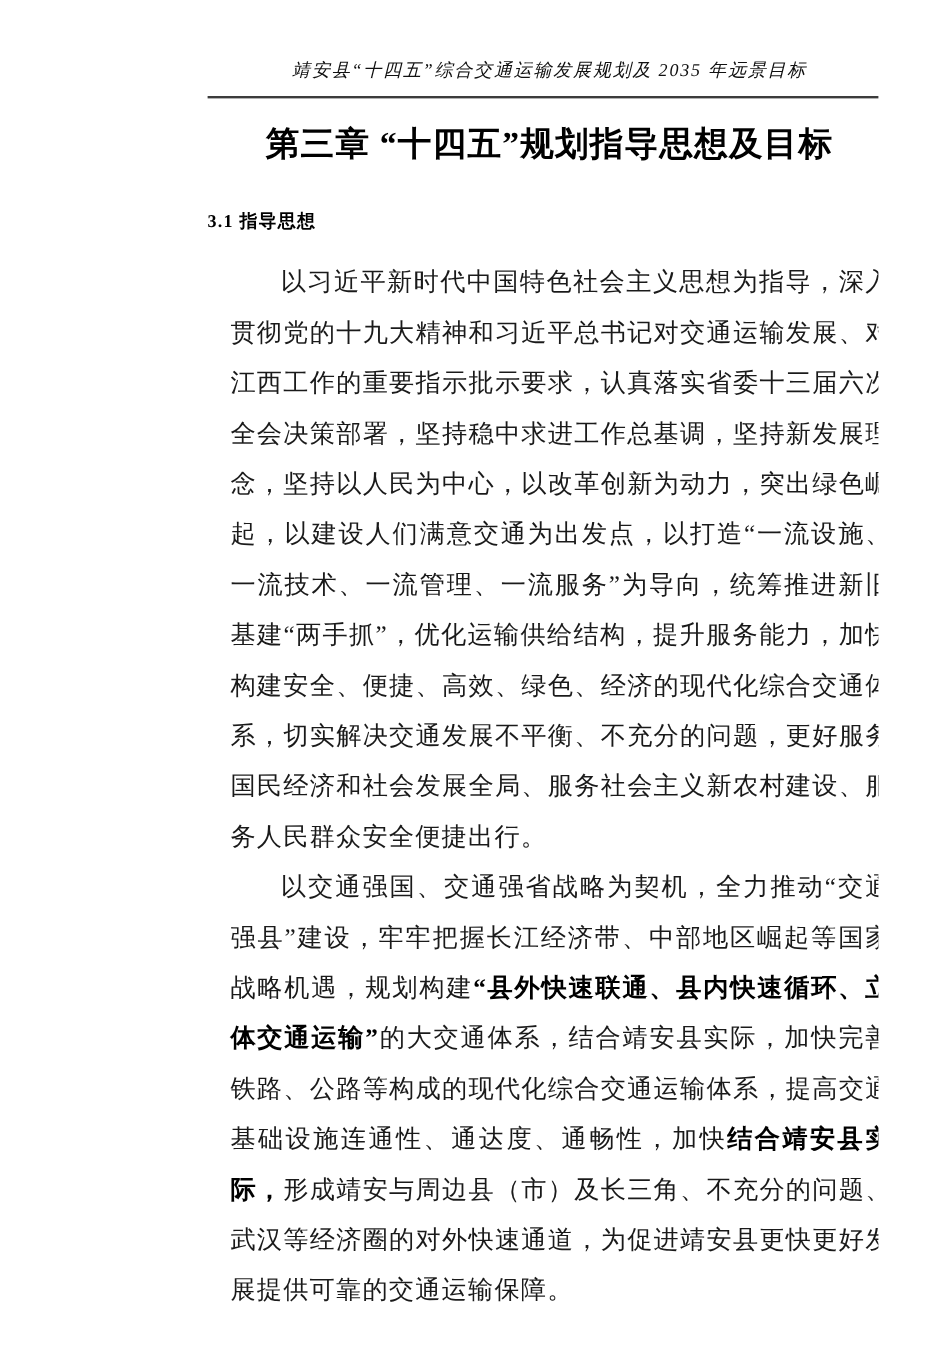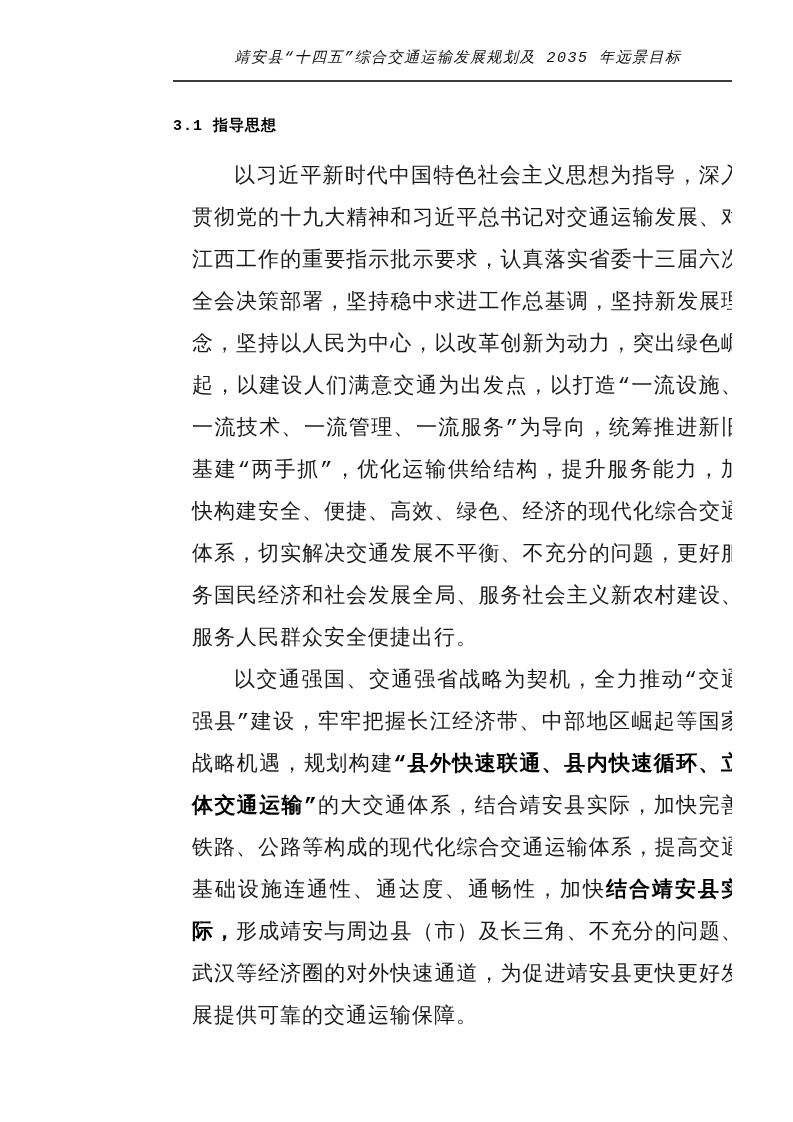--- a/index.html
+++ b/index.html
@@ -4,21 +4,21 @@
 <style>
   * { margin: 0; padding: 0; box-sizing: border-box; }
   html, body { background: #ffffff; }
   .page {
     position: relative;
     width: 671px;
     height: 1122px;
     margin: 0 auto;
     background: #ffffff;
     color: #000000;
-    font-family: Liberation Mono, monospace;
+    font-family: Liberation Serif, serif;
     overflow: hidden;
   }
   .content {
     position: absolute;
     left: 112px;
     width: 570px;
     top: 0;
   }
   .doc-header {
     padding-top: 48px;
@@ -84,20 +84,21 @@
 <body>
 
 <div class="page">
   <div class="content">
 
     <div class="doc-header">
       <div class="doc-header-text">靖安县“十四五”综合交通运输发展规划及 2035 年远景目标</div>
       <div class="doc-header-rule"></div>
     </div>
 
+    <div class="chapter-title">第三章 “十四五”规划指导思想及目标</div>
 
     <div class="section-heading">3.1 指导思想</div>
 
     <div class="body-text">
       <p><span>以习近平新时代中国特色社会主义思想为指导，深入贯彻党的十九大精神和习近平总书记对交通运输发展、对江西工作的重要指示批示要求，认真落实省委十三届六次全会决策部署，坚持稳中求进工作总基调，坚持新发展理念，坚持以人民为中心，以改革创新为动力，突出绿色崛起，以建设人们满意交通为出发点，以打造“一流设施、一流技术、一流管理、一流服务”为导向，统筹推进新旧基建“两手抓”，优化运输供给结构，提升服务能力，加快构建安全、便捷、高效、绿色、经济的现代化综合交通体系，切实解决交通发展不平衡、不充分的问题，更好服务国民经济和社会发展全局、服务社会主义新农村建设、服务人民群众安全便捷出行。</span></p>
       <p><span>以交通强国、交通强省战略为契机，全力推动“交通强县”建设，牢牢把握长江经济带、中部地区崛起等国家战略机遇，规划构建</span><span class="run-bold">“县外快速联通、县内快速循环、立体交通运输”</span><span>的大交通体系，结合靖安县实际，加快完善铁路、公路等构成的现代化综合交通运输体系，提高交通基础设施连通性、通达度、通畅性，加快</span><span class="run-bold">结合靖安县实际，</span><span>形成靖安与周边县（市）及长三角、不充分的问题、武汉等经济圈的对外快速通道，为促进靖安县更快更好发展提供可靠的交通运输保障。</span></p>
     </div>
 
   </div>
 

